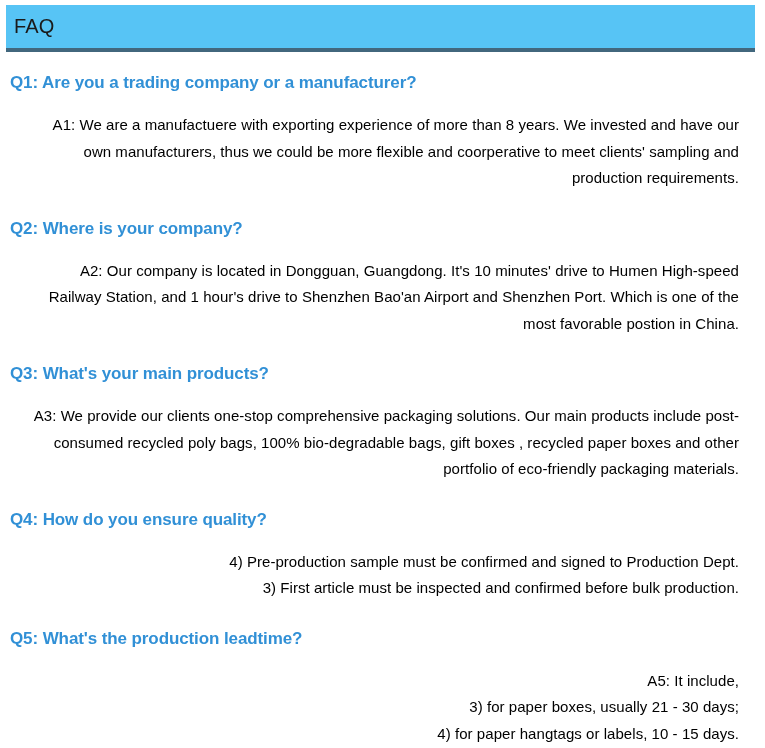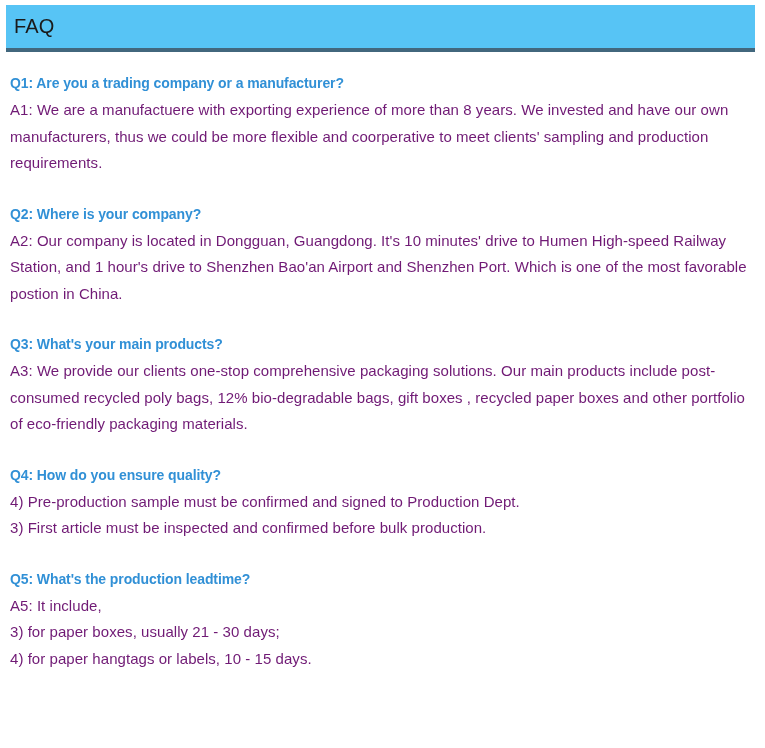--- a/index.html
+++ b/index.html
@@ -45,34 +45,35 @@
     top: 70px;
     width: 745px;
   }
   .faq-item {
     margin-bottom: 24px;
   }
   .faq-item:last-child {
     margin-bottom: 0;
   }
   .faq-question {
-    font-size: 14px;
+    font-size: 17px;
     font-weight: 700;
     color: #3190d6;
     line-height: 26px;
     margin: 0 0 1px 0;
     letter-spacing: -0.1px;
   }
   .faq-answer {
     font-size: 15px;
     font-weight: 400;
-    color: #701a75;
+    color: #000000;
     line-height: 26.5px;
-    margin: 0;
+    margin: 16px;
     letter-spacing: 0.05px;
+    text-align: right;
   }
   .faq-answer-line {
     display: block;
   }
 </style>
 </head>
 <body>
 
 <div class="page">
 
@@ -92,21 +93,21 @@
     <div class="faq-item">
       <div class="faq-question">Q2: Where is your company?</div>
       <div class="faq-answer">
         <span class="faq-answer-line">A2: Our company is located in Dongguan, Guangdong. It's 10 minutes' drive to Humen High-speed Railway Station, and 1 hour's drive to Shenzhen Bao'an Airport and Shenzhen Port. Which is one of the most favorable postion in China.</span>
       </div>
     </div>
 
     <div class="faq-item">
       <div class="faq-question">Q3: What's your main products?</div>
       <div class="faq-answer">
-        <span class="faq-answer-line">A3: We provide our clients one-stop comprehensive packaging solutions. Our main products include post-consumed recycled poly bags, 12% bio-degradable bags, gift boxes , recycled paper boxes and other portfolio of eco-friendly packaging materials.</span>
+        <span class="faq-answer-line">A3: We provide our clients one-stop comprehensive packaging solutions. Our main products include post-consumed recycled poly bags, 100% bio-degradable bags, gift boxes , recycled paper boxes and other portfolio of eco-friendly packaging materials.</span>
       </div>
     </div>
 
     <div class="faq-item">
       <div class="faq-question">Q4: How do you ensure quality?</div>
       <div class="faq-answer">
         <span class="faq-answer-line">4) Pre-production sample must be confirmed and signed to Production Dept.</span>
         <span class="faq-answer-line">3) First article must be inspected and confirmed before bulk production.</span>
       </div>
     </div>

